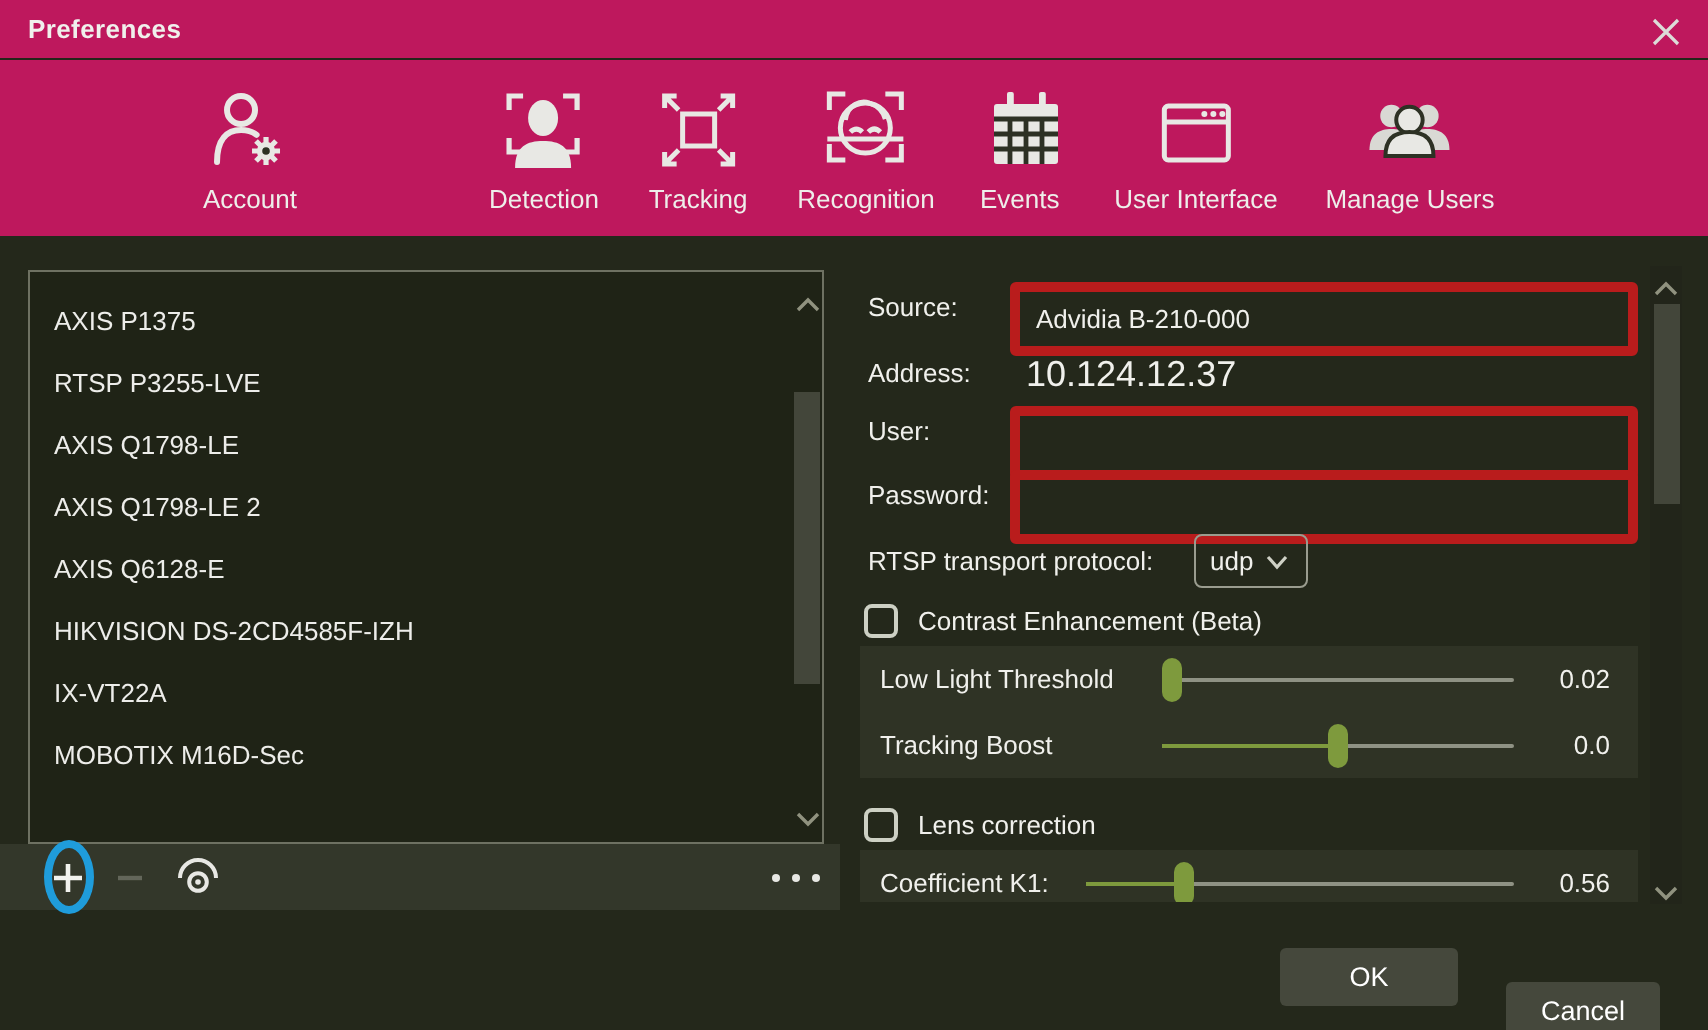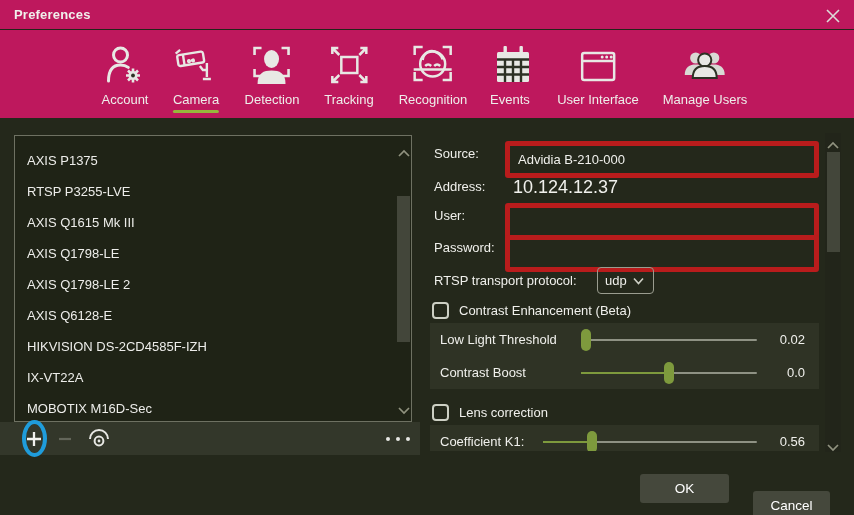--- a/index.html
+++ b/index.html
@@ -84,36 +84,20 @@
           <path d="M0,-7 V7 M-7,0 H7 M-5,-5 L5,5 M-5,5 L5,-5" stroke="#e8e8e4" stroke-width="2.6"></path>
           <circle r="4.6" fill="#e8e8e4"></circle>
             <circle r="1.9" fill="#2d3124"></circle>
         </g>
       </svg>
     </span>
     <span class="tab-label">Account</span>
 
   </div>
 
-  <div class="tab selected" style="left:196px">
-    <span class="icon-box">
-      <svg width="46" height="46" viewBox="0 0 46 46" fill="none">
-        <g transform="rotate(-9 20 18)" stroke="#e8e8e4" stroke-width="2.4">
-          <rect x="5" y="11" width="26" height="11" rx="2"></rect>
-          <path d="M11,11 V22"></path>
-          <path d="M4,9 L9,6"></path>
-          <circle cx="16" cy="18.5" r="0.9" fill="#e8e8e4"></circle>
-          <circle cx="20" cy="18.5" r="0.9" fill="#e8e8e4"></circle>
-        </g>
-        <path d="M27,24 l3,4 h4 M34,21 v14 M30,37 h8" stroke="#e8e8e4" stroke-width="2.4"></path>
-      </svg>
-    </span>
-    <span class="tab-label">Camera</span>
-    <span class="tab-underline"></span>
-  </div>
 
   <div class="tab" style="left:272px">
     <span class="icon-box">
       <svg width="46" height="46" viewBox="0 0 46 46" fill="none">
         <path d="M13,6 H6 V13 M33,6 H40 V13 M6,27 V34 H13 M40,27 V34 H33" stroke="#e8e8e4" stroke-width="2.6"></path>
         <ellipse cx="23" cy="17" rx="7.5" ry="9" fill="#e8e8e4"></ellipse>
         <path d="M9,42 C9,31 15,28.5 23,28.5 C31,28.5 37,31 37,42 Z" fill="#e8e8e4"></path>
       </svg>
     </span>
     <span class="tab-label">Detection</span>
@@ -194,21 +178,20 @@
       </svg>
     </span>
     <span class="tab-label">Manage Users</span>
 
   </div>
 
   <div class="list-panel">
     <div class="list-items">
       <div class="list-item">AXIS P1375</div>
       <div class="list-item">RTSP P3255-LVE</div>
-      <div class="list-item">AXIS Q1615 Mk III</div>
       <div class="list-item">AXIS Q1798-LE</div>
       <div class="list-item">AXIS Q1798-LE 2</div>
       <div class="list-item">AXIS Q6128-E</div>
       <div class="list-item">HIKVISION DS-2CD4585F-IZH</div>
       <div class="list-item">IX-VT22A</div>
       <div class="list-item">MOBOTIX M16D-Sec</div>
     </div>
 
     <span class="vscroll-chev" style="left:382px; top:8px;">
       <svg width="14" height="10" viewBox="0 0 14 10">
@@ -278,21 +261,21 @@
   <div class="slider-panel p1" style="top:323px; height:66px;">
     <div class="srow">
       <span class="slabel">Low Light Threshold</span>
       <div class="track">
         <div class="fill" style="width:3%"></div>
         <div class="thumb" style="left:3%"></div>
       </div>
       <span class="sval">0.02</span>
     </div>
     <div class="srow">
-      <span class="slabel">Contrast Boost</span>
+      <span class="slabel">Tracking Boost</span>
       <div class="track">
         <div class="fill" style="width:50%"></div>
         <div class="thumb" style="left:50%"></div>
       </div>
       <span class="sval">0.0</span>
     </div>
   </div>
 
   <span class="checkbox" style="left:432px; top:404px;"></span>
   <span class="cb-label" style="left:459px; top:404px;">Lens correction</span>

